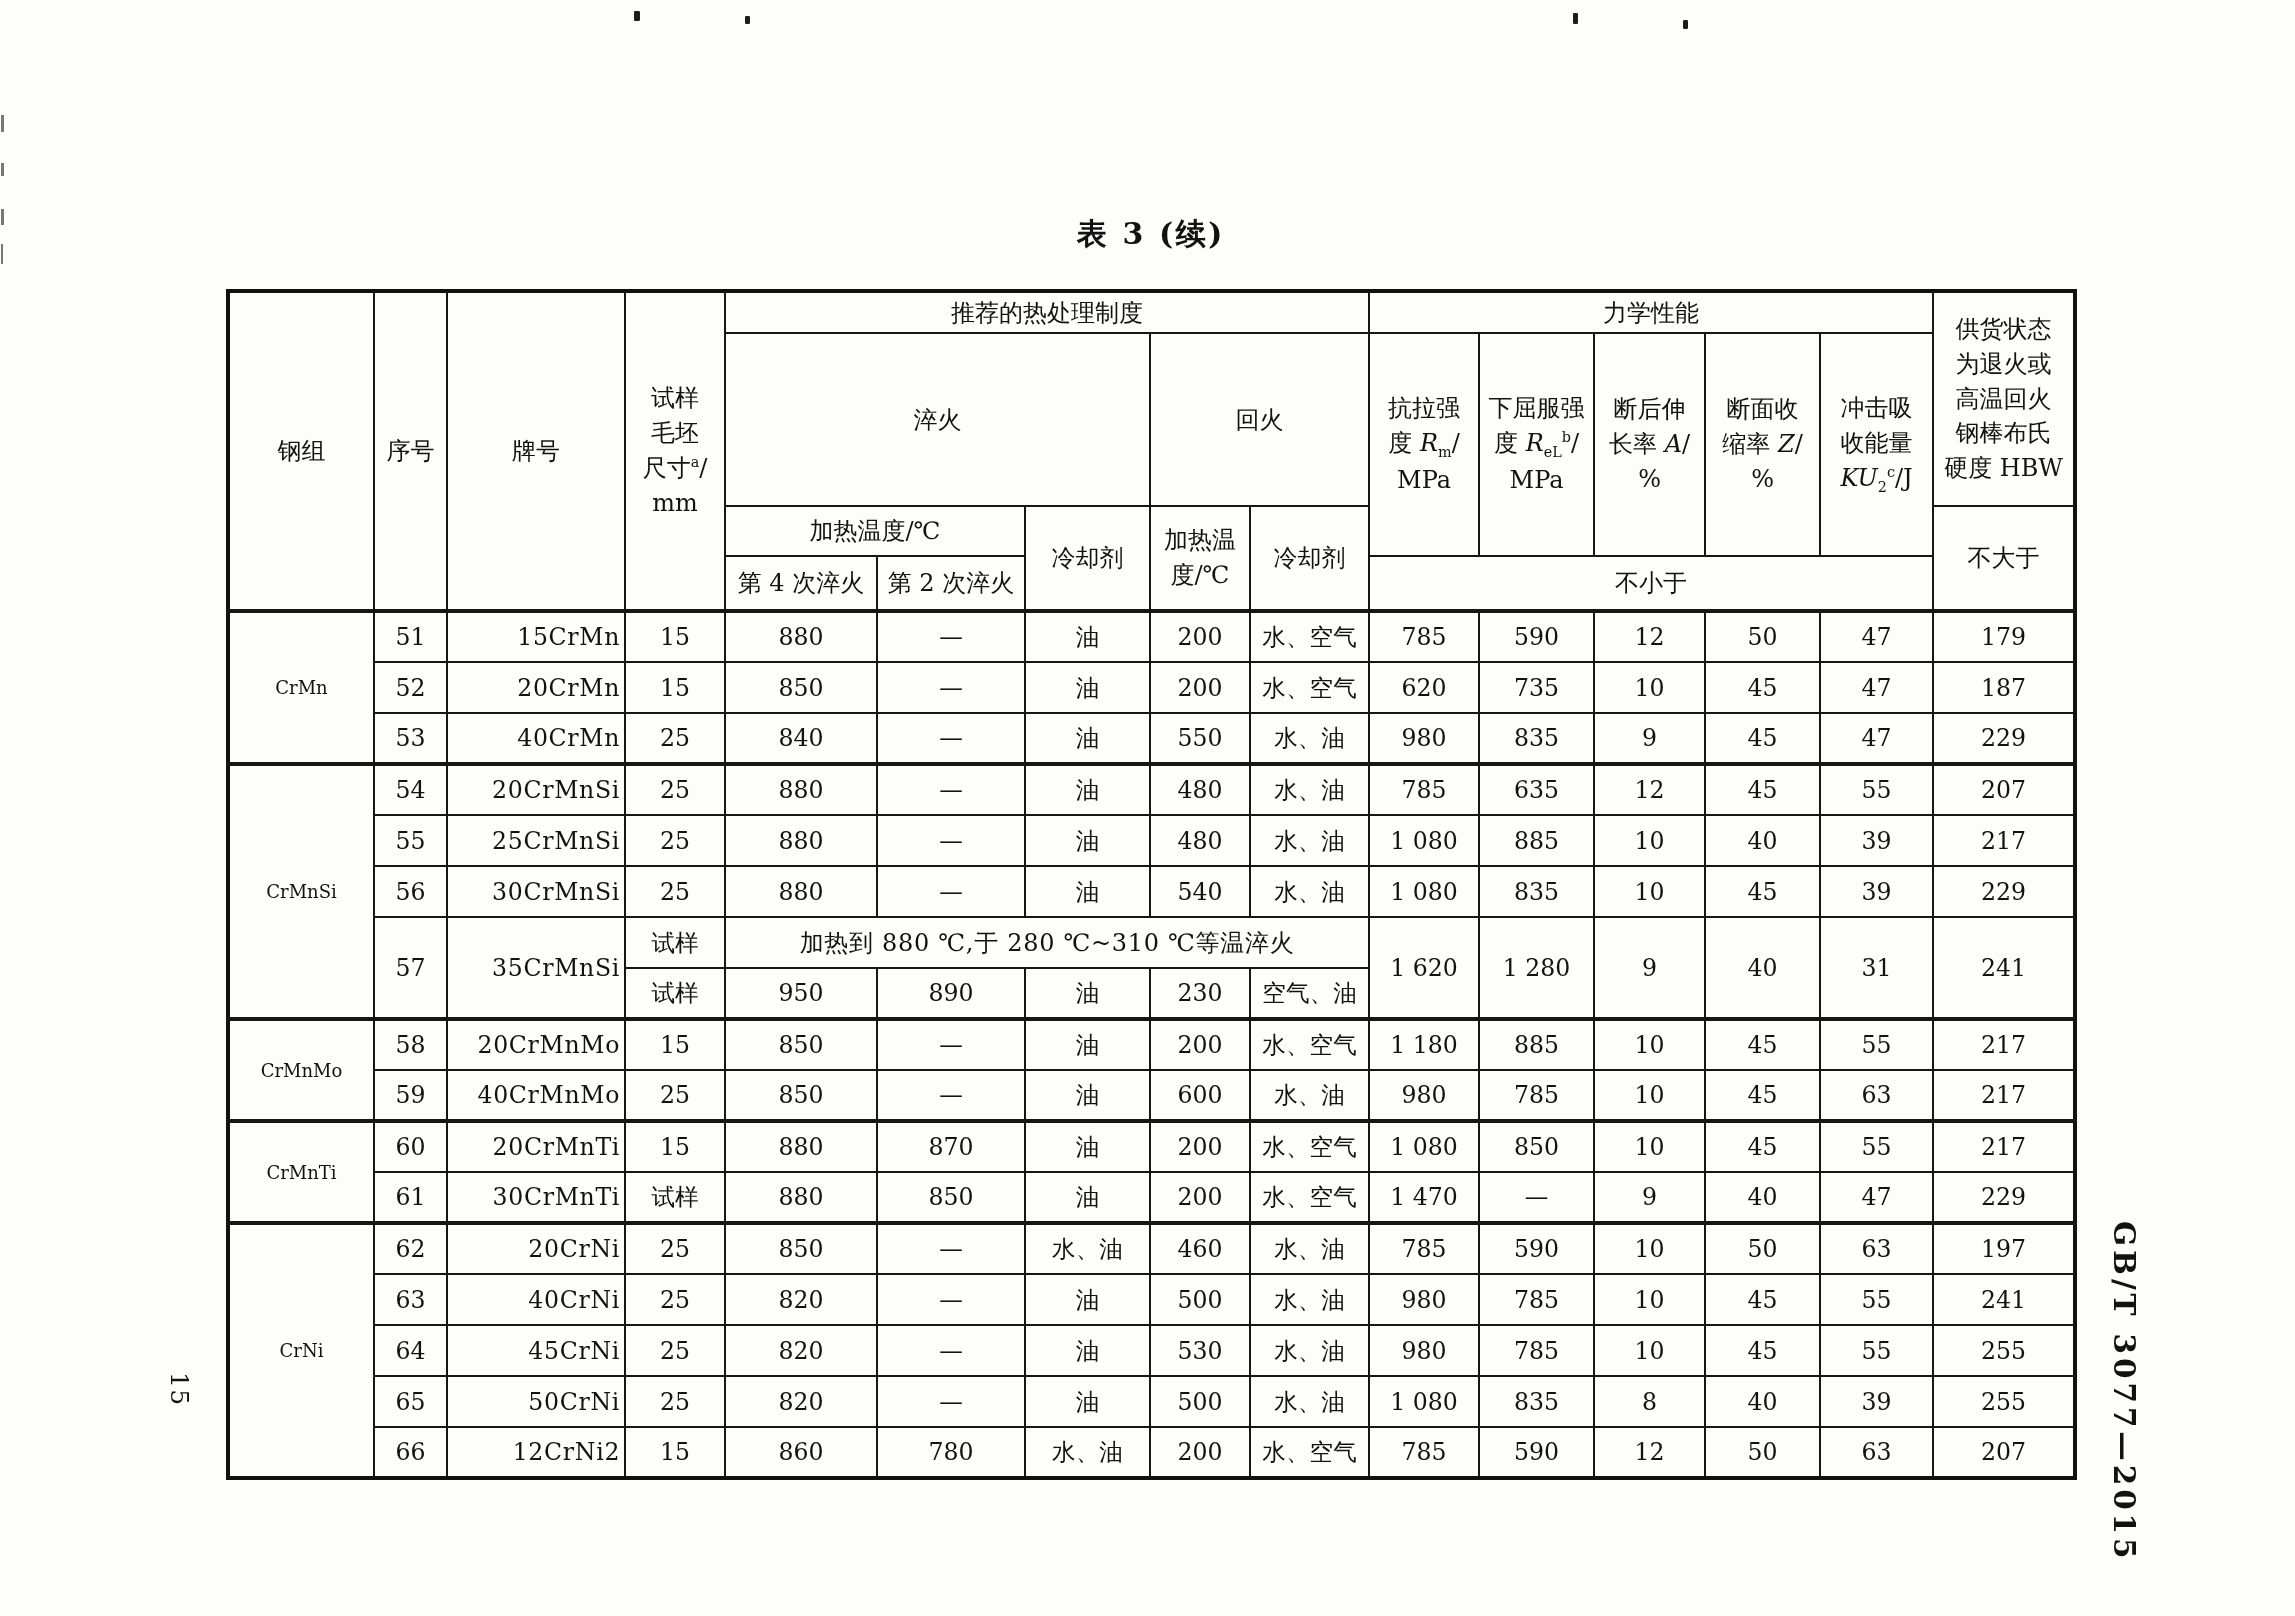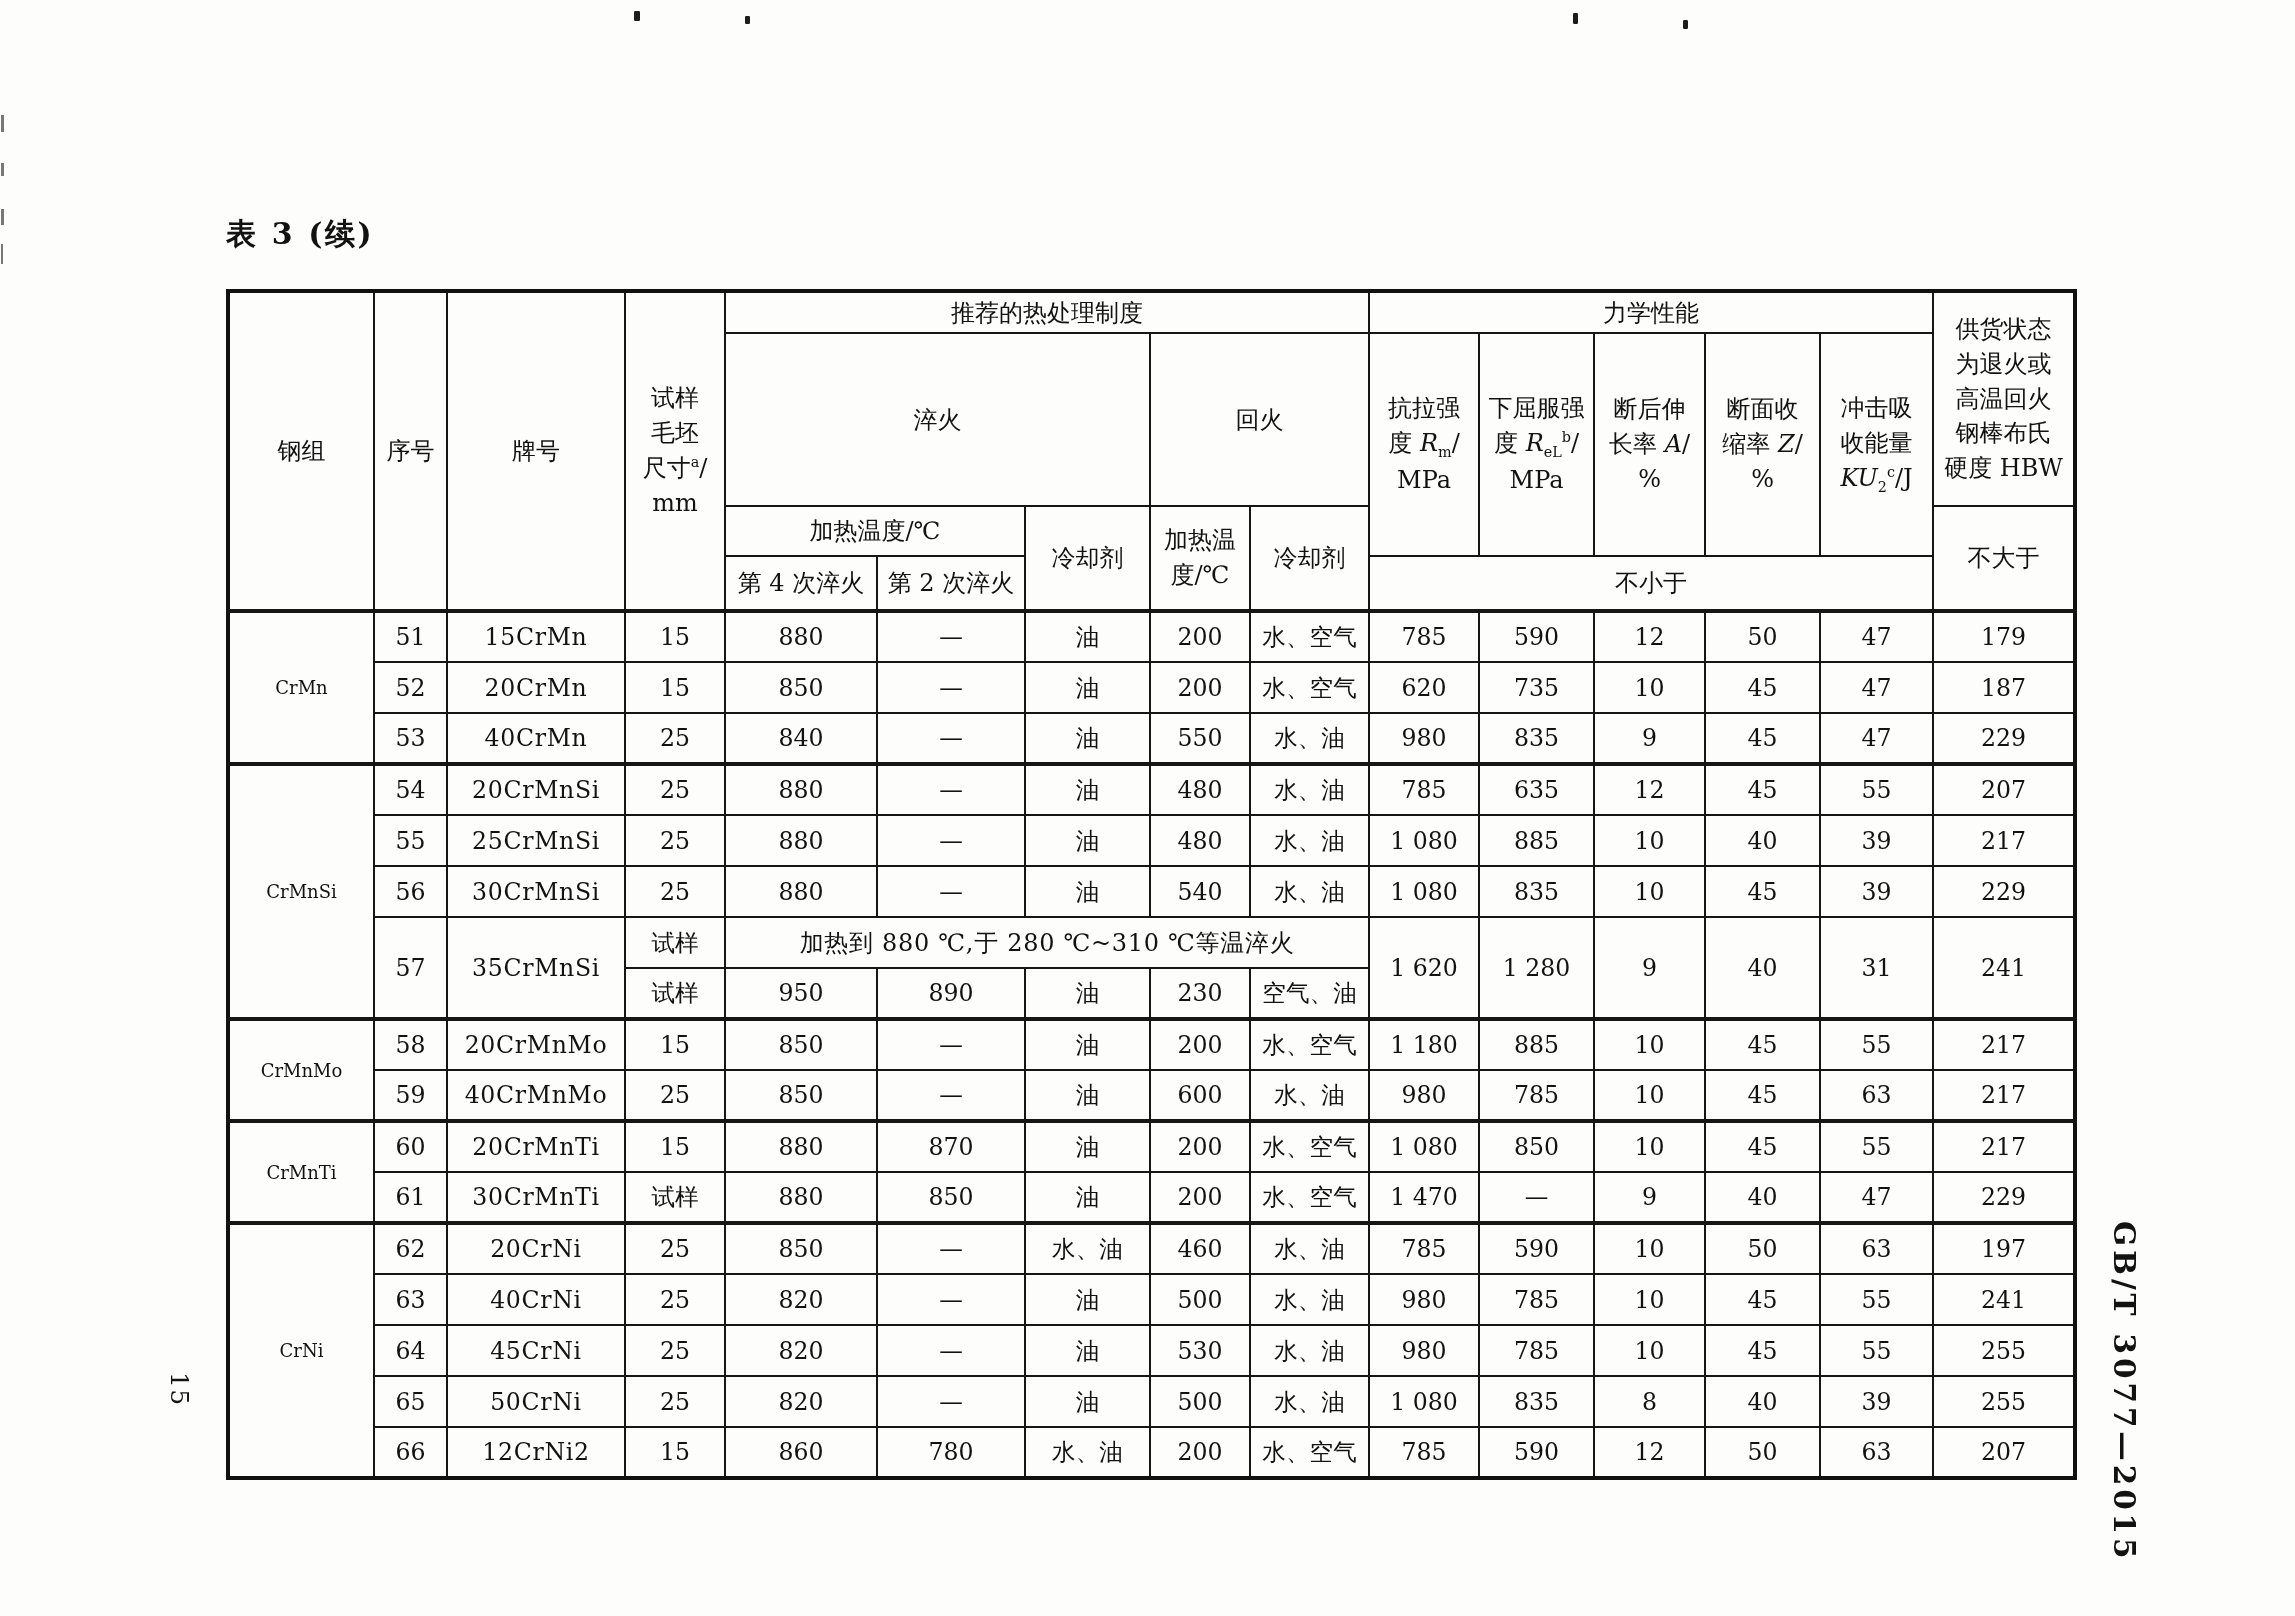--- a/index.html
+++ b/index.html
@@ -4,21 +4,21 @@
 <style>
   html,body{margin:0;padding:0;}
   body{
     width:2295px;height:1616px;position:relative;
     background:#fdfdfc;color:#121212;
     font-family:"DejaVu Serif","Liberation Serif",serif;
     overflow:hidden;
   }
   .page-title{
     position:absolute;left:226px;top:214px;width:1850px;
-    font-size:30px;font-weight:bold;letter-spacing:2.6px;
+    text-align:center;font-size:30px;font-weight:bold;letter-spacing:2.6px;
   }
   .std-table{
     position:absolute;left:226px;top:289px;
     border-collapse:collapse;table-layout:fixed;
     width:1850px;
   }
   .std-table td,.std-table th{
     border:2px solid #161616;
     border-top-width:2.6px;border-bottom-width:2.6px;
     text-align:center;vertical-align:middle;
@@ -28,21 +28,21 @@
   .std-table{border:4.6px solid #111;}
   thead th{font-size:24px;line-height:1.5;}
   thead tr:nth-child(1){height:42px;}
   thead tr:nth-child(2){height:173px;}
   thead tr:nth-child(3){height:50px;}
   thead tr:nth-child(4){height:55px;}
   thead tr:nth-child(4) th{border-bottom-width:4.6px;}
   th.tall{line-height:1.45;margin-left:20px;}
   tbody tr{height:51px;}
   tbody td{font-size:23.6px;}
-  tbody td.grade{letter-spacing:0.7px;}
+  tbody td.grade{letter-spacing:0.7px;text-align:right;}
   tbody td.group-label{font-size:18px;}
   tbody td.note{font-size:24px;letter-spacing:0.7px;margin-left:16px;}
   tbody tr.group-start td{border-top-width:4.6px;}
   sub,sup{font-size:60%;}
   i{font-family:"DejaVu Serif","Liberation Serif",serif;}
   .vtext{
     position:absolute;writing-mode:vertical-rl;
     font-weight:bold;white-space:nowrap;
   }
   .doc-number{left:2107px;top:1221px;font-size:29.5px;letter-spacing:3.9px;}

